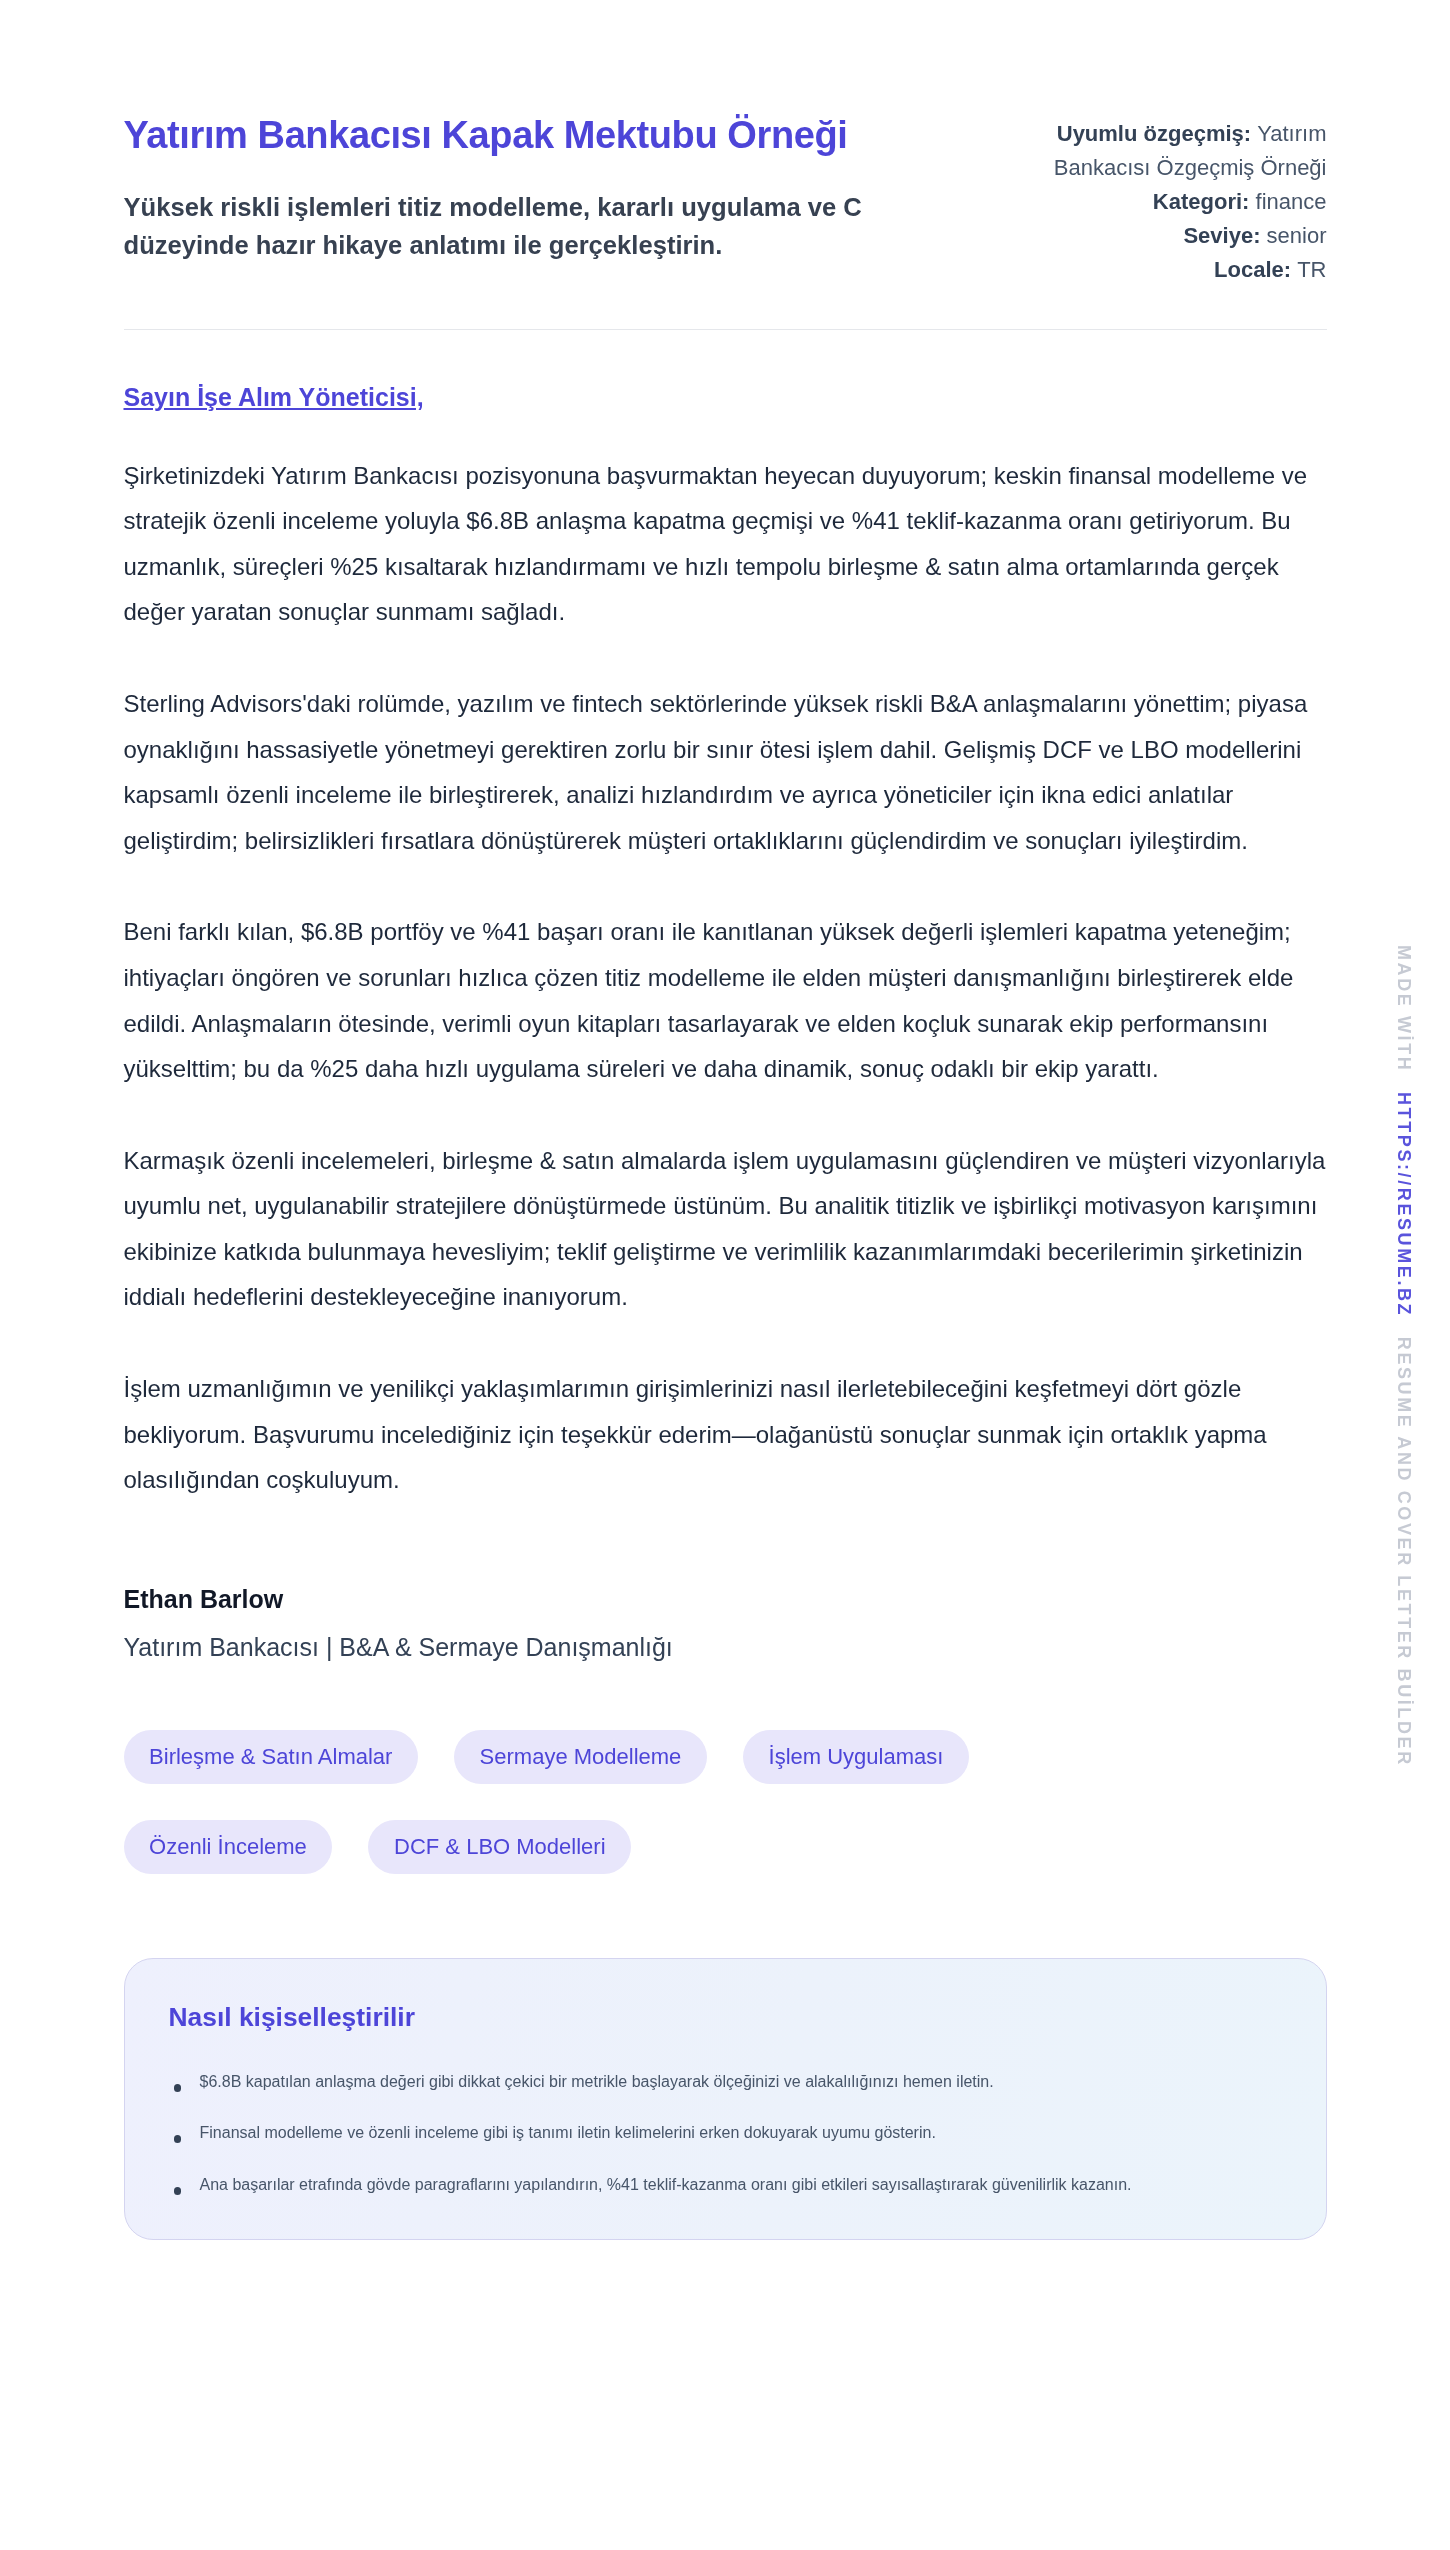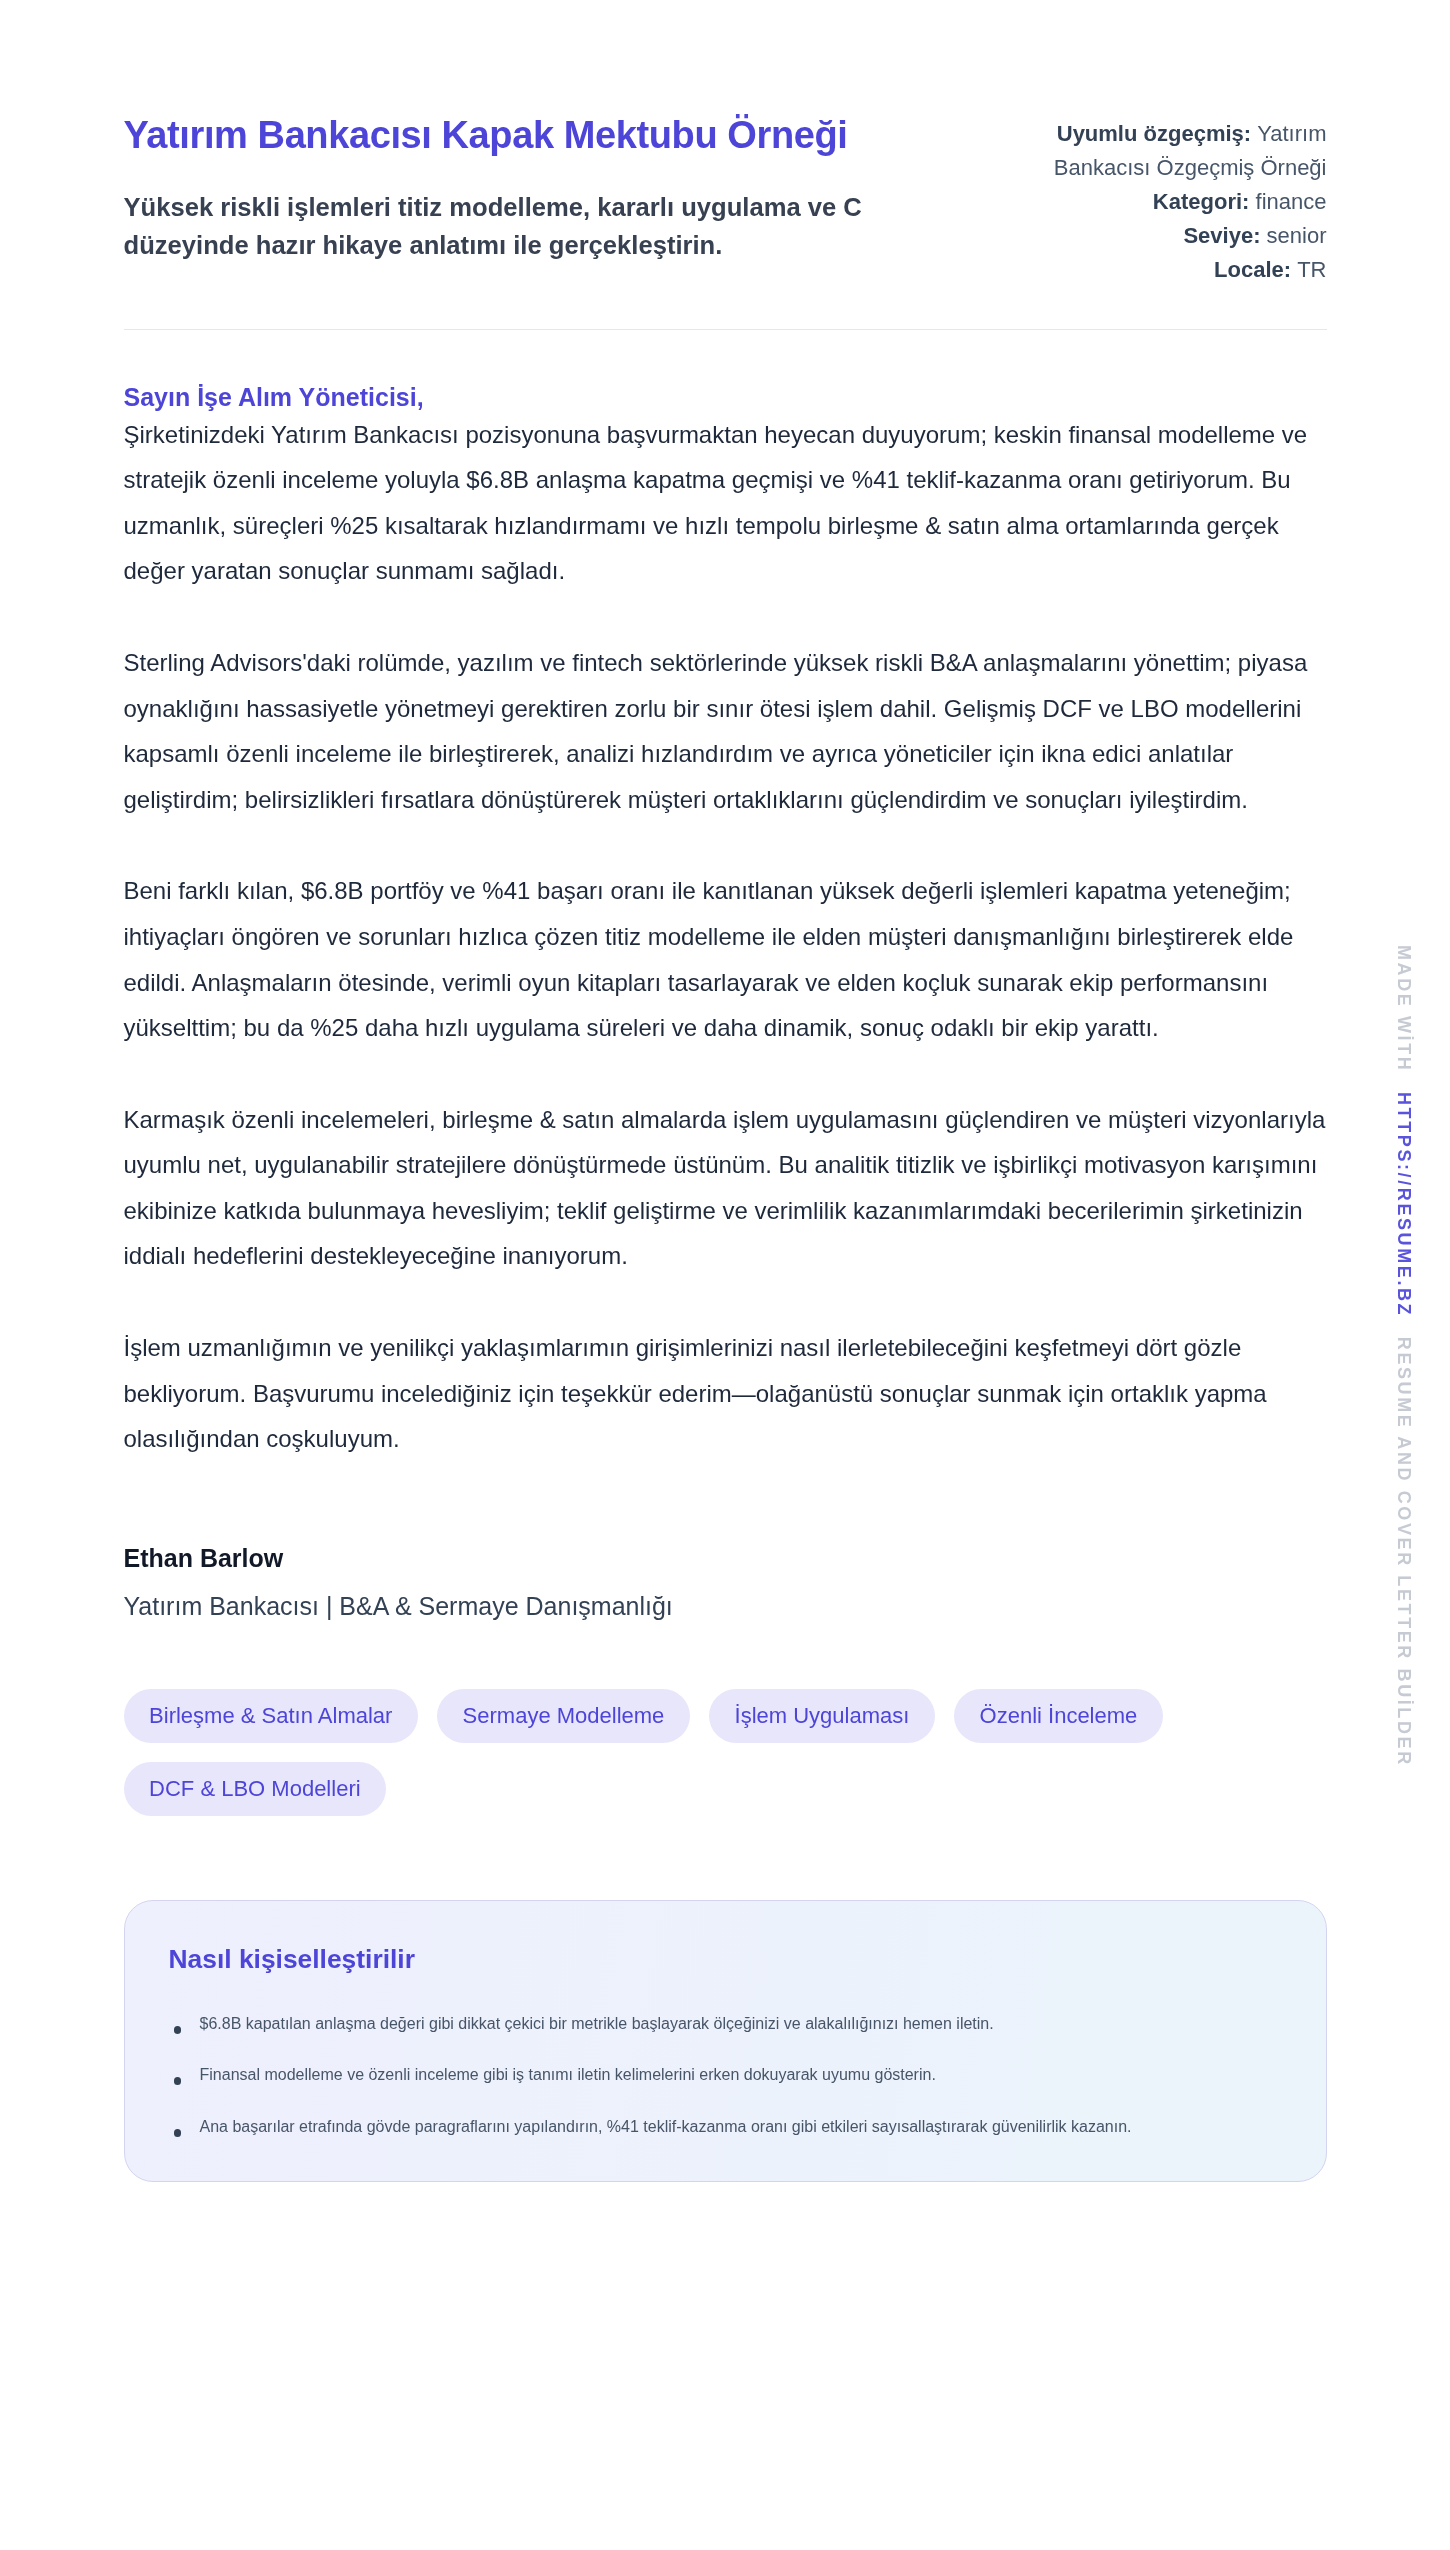--- a/index.html
+++ b/index.html
@@ -57,20 +57,22 @@
   }
   .meta-label { font-weight: 700; color: #334155; }
   .meta-value { font-weight: 400; }
 
   
   .letter { margin-top: 53px; }
   .salutation {
     color: #4d45d8;
     font-size: 25px;
     font-weight: 700;
+    margin-bottom: 41px;
+    text-decoration: underline;
   }
   .paragraph {
     font-size: 24px;
     line-height: 1.9;
     color: #1e293b;
     margin-bottom: 46px;
     max-width: 1203px;
   }
 
   
@@ -85,21 +87,21 @@
     font-size: 25px;
     font-weight: 400;
     color: #334155;
   }
 
   
   .tags {
     margin-top: 68px;
     display: flex;
     flex-wrap: wrap;
-    gap: 19px;
+    gap: 36px;
     max-width: 1066px;
   }
   .pill {
     display: inline-block;
     background: #e8e6fb;
     color: #4d45d8;
     font-size: 22px;
     font-weight: 500;
     line-height: 1;
     padding: 16px 25.6px;

